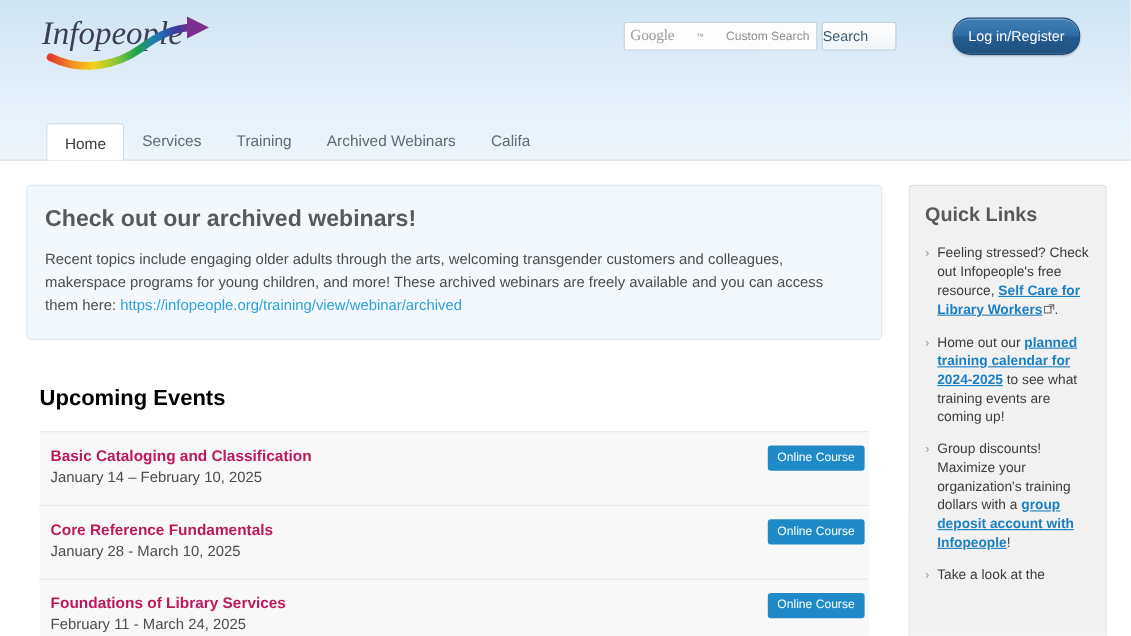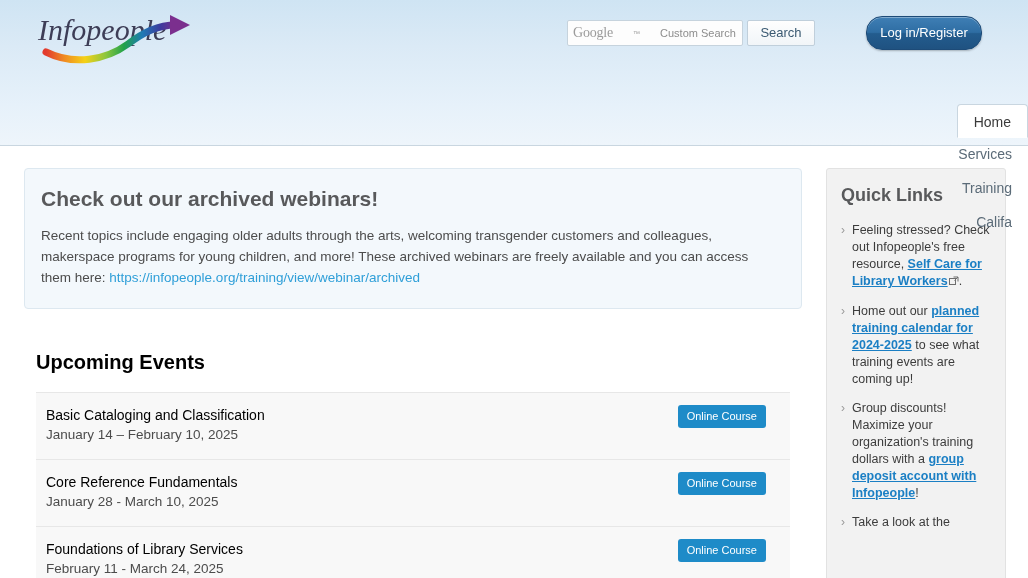--- a/index.html
+++ b/index.html
@@ -62,21 +62,20 @@
   .search-btn {
     margin-left: 4px;
     width: 68px;
     height: 26px;
     border: 1px solid #c0cfdb;
     border-radius: 2px;
     background: linear-gradient(to bottom, #fefefe 0%, #f1f5f8 100%);
     color: #3b5a72;
     font-size: 13px;
     line-height: 24px;
-    text-align: center;
     cursor: pointer;
   }
 
   .login-btn {
     position: absolute;
     left: 866px;
     top: 16px;
     width: 116px;
     height: 34px;
     border-radius: 16px;
@@ -92,21 +91,20 @@
 
   
   .tabbar {
     position: relative;
     height: 42px;
     background: linear-gradient(to bottom, #e6f1fa 0%, #eef5fb 100%);
     border-bottom: 1px solid #c9d6e0;
     display: flex;
     align-items: flex-end;
     padding-left: 42px;
-    flex-direction: column;
   }
   .tab {
     font-size: 14px;
     color: #5b6b78;
     padding: 0 16px;
     height: 34px;
     line-height: 34px;
     cursor: pointer;
     white-space: nowrap;
   }
@@ -158,32 +156,32 @@
 
   .events { margin: 0 12px; }
   .event-row {
     position: relative;
     border-top: 1px solid #e7e7e7;
     background: #f8f8f8;
     padding: 13px 14px 15px 10px;
     min-height: 67px;
   }
   .event-title {
-    color: #000000;
+    color: #be185d;
     font-size: 14px;
-    font-weight: normal;
+    font-weight: bold;
     text-decoration: none;
     cursor: pointer;
     display: inline-block;
     margin-bottom: 4px;
   }
   .event-date { font-size: 13.5px; color: #4c4c4c; }
   .badge {
     position: absolute;
-    right: 24px;
+    right: 4px;
     top: 12px;
     background: #1e8bc8;
     color: #ffffff;
     font-size: 11px;
     padding: 5px 9px 6px;
     border-radius: 3px;
     cursor: pointer;
     white-space: nowrap;
   }
 
@@ -247,20 +245,21 @@
     <div class="search-btn">Search</div>
   </div>
 
   <div class="login-btn">Log in/Register</div>
 </div>
 
 <div class="tabbar">
   <div class="tab active">Home</div>
   <div class="tab">Services</div>
   <div class="tab">Training</div>
+  <div class="tab">Archived Webinars</div>
   <div class="tab">Califa</div>
 </div>
 
 <div class="page">
 
   <div class="content">
 
     <div class="alert">
       <div class="alert-title">Check out our archived webinars!</div>
       <div class="alert-body"><span>Recent topics include engaging older adults through the arts, welcoming transgender customers and colleagues, makerspace programs for young children, and more! These archived webinars are freely available and you can access them here: </span><a class="alert-link" href="#">https://infopeople.org/training/view/webinar/archived</a></div>

